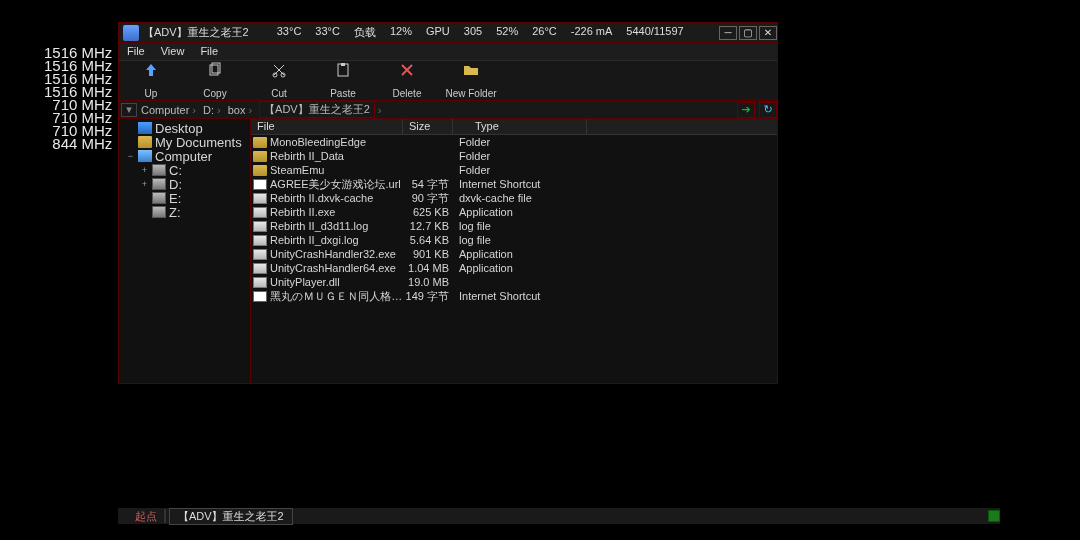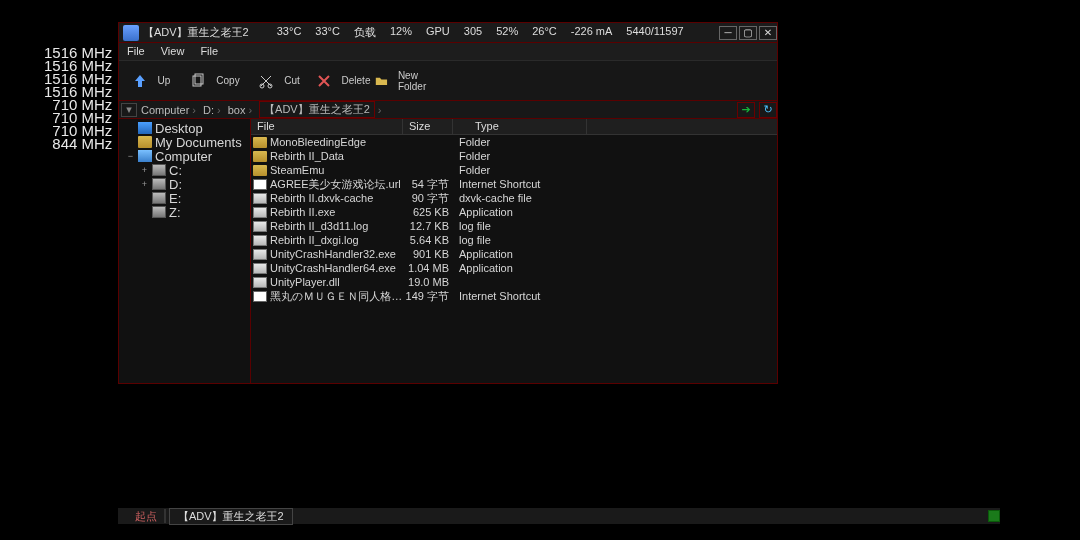--- a/index.html
+++ b/index.html
@@ -15,21 +15,21 @@
   .caption .ico { width: 16px; height: 16px; margin: 0 4px; background: linear-gradient(#6aa0ff,#3a70cc); border-radius: 2px; position: relative; }
   .caption .title { flex: 0 0 auto; color: #ddd; font-size: 11px; }
   .caption .stats { flex: 1; display: flex; gap: 14px; margin-left: 28px; color: #ddd; font-size: 11px; }
   .caption .wbtn { width: 18px; height: 14px; margin-left: 2px; border: 1px solid #666; display: flex; align-items: center; justify-content: center; color: #ddd; font-size: 10px; cursor: pointer; }
   .caption .wbtn:first-of-type{margin-left:auto;}
 
   .menubar { display: flex; height: 18px; background: #1d1d1d; color: #ddd; border-bottom: 1px solid #2a2a2a; }
   .menubar span { padding: 2px 8px; cursor: pointer; }
 
   .toolbar { display: flex; height: 40px; background: #171717; border-bottom: 1px solid #5a0000; }
-  .tbtn { width: 64px; display: flex; flex-direction: row; align-items: center; justify-content: center; gap: 10px; color: #ccc; cursor: pointer; }
+  .tbtn { width: 64px; display: flex; flex-direction: column; align-items: center; justify-content: center; gap: 10px; color: #ccc; cursor: pointer; }
   .tbtn svg { width: 16px; height: 16px; }
   .tbtn span { font-size: 10px; }
 
   .addr { display: flex; align-items: center; height: 18px; background: #181818; border-bottom: 1px solid #5a0000; }
   .addr .drop { width: 16px; height: 14px; margin: 0 2px; border: 1px solid #444; display: flex; align-items: center; justify-content: center; color: #888; cursor: pointer; }
   .crumb { color: #bbb; padding: 0 2px; display: flex; align-items: center; }
   .crumb .sep { color: #666; padding: 0 3px; }
   .crumb .box { border: 1px solid #6a0000; padding: 0 4px; }
   .addr .rbtn { width: 18px; height: 16px; border: 1px solid #6a0000; margin-left: 4px; display:flex;align-items:center;justify-content:center; cursor:pointer; color:#15b33a;}
   .addr .spacer{flex:1;}
@@ -127,20 +127,27 @@
         </svg>
         <span>Copy</span>
       </div>
       <div class="tbtn">
         <svg viewBox="0 0 16 16">
           <path d="M3 3l10 10M13 3L3 13" stroke="#ccc" fill="none"></path>
           <circle cx="4" cy="13" r="2" fill="none" stroke="#ccc"></circle>
           <circle cx="12" cy="13" r="2" fill="none" stroke="#ccc"></circle>
         </svg>
         <span>Cut</span>
+      </div>
+      <div class="tbtn">
+        <svg viewBox="0 0 16 16">
+          <rect x="3" y="2" width="10" height="12" fill="none" stroke="#ccc"></rect>
+          <rect x="6" y="1" width="4" height="3" fill="#ccc"></rect>
+        </svg>
+        <span>Paste</span>
       </div>
       <div class="tbtn">
         <svg viewBox="0 0 16 16">
           <path d="M3 3l10 10M13 3L3 13" stroke="#e05555" stroke-width="2"></path>
         </svg>
         <span>Delete</span>
       </div>
       <div class="tbtn">
         <svg viewBox="0 0 16 16">
           <path d="M1 4h5l2 2h7v7H1z" fill="#d9b84f"></path>

